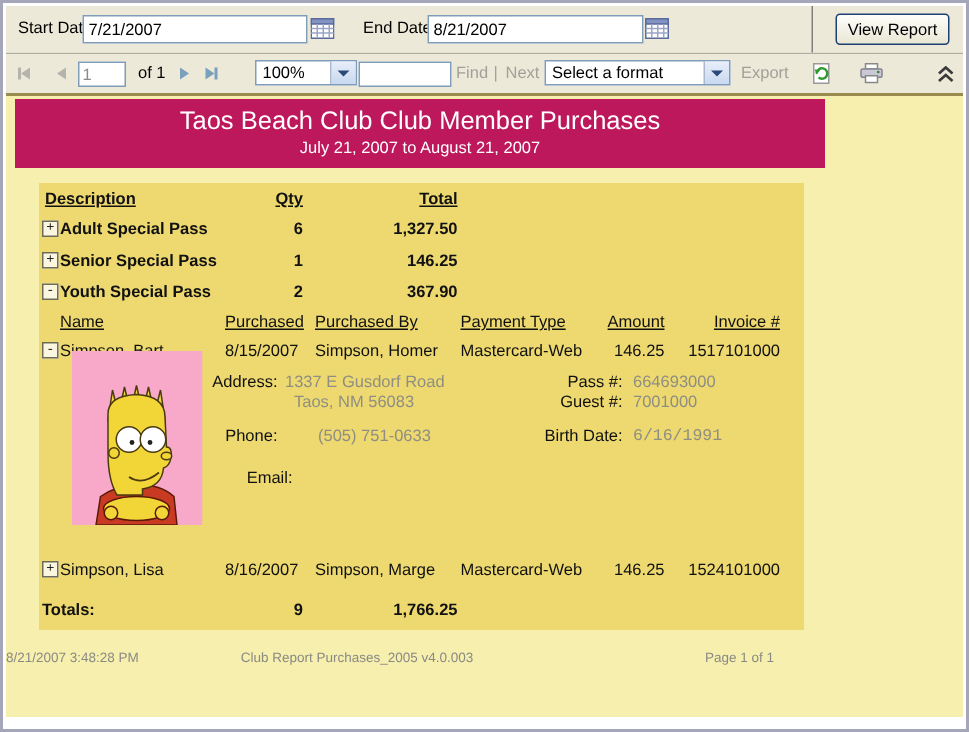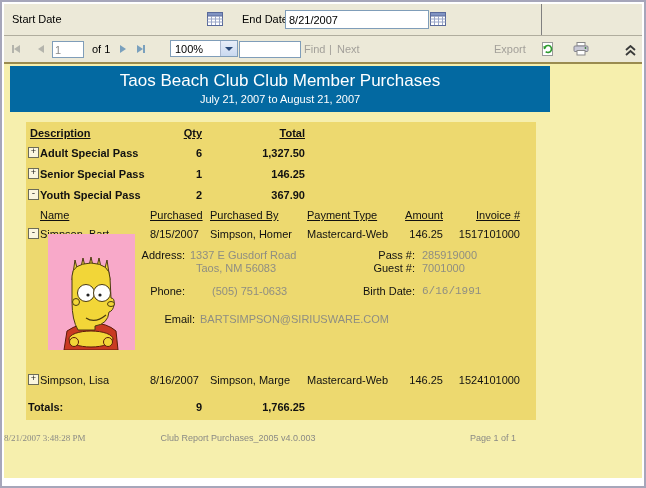--- a/index.html
+++ b/index.html
@@ -35,68 +35,70 @@
   .arrowbtn{position:absolute;right:0;top:0;bottom:0;width:16px;background:linear-gradient(#e8eef9,#c9d9f0);
     border-left:1px solid #aab8d0;}
   .arrowbtn:after{content:"";position:absolute;left:4px;top:6px;width:0;height:0;
     border-left:4px solid transparent;border-right:4px solid transparent;border-top:4px solid #2a4a7a;}
   .findinput{position:absolute;left:235px;top:5px;width:56px;height:13px;border:1px solid #7f9db9;
     background:#fff;font-size:11px;padding:1px 2px;font-family:"Liberation Sans",sans-serif;}
   .tbicon{position:absolute;top:6px;cursor:pointer;}
   
   .gold-line{height:2px;background:#9a8b50;}
   .report{position:relative;height:414px;background:#f6efad;}
-  .band{position:absolute;left:6px;top:2px;width:540px;height:46px;background:#0369a1;text-align:center;}
+  .band{position:absolute;left:6px;top:2px;width:540px;height:46px;background:#be185d;text-align:center;}
   .band .rtitle{margin-top:5px;font-size:17px;color:#fff;}
   .band .rsub{margin-top:2px;font-size:11px;color:#fff;}
   .gtable{position:absolute;left:22px;top:58px;width:510px;height:298px;background:#edd96f;font-size:11px;color:#111;}
   .trow{position:absolute;left:0;width:510px;height:15px;}
   .trow span{position:absolute;top:0;white-space:nowrap;}
   .hdr{font-weight:bold;text-decoration:underline;}
   .uhdr{text-decoration:underline;}
   .b{font-weight:bold;}
   .expicon{position:absolute;top:1px;width:9px;height:9px;background:#fbf6df;border:1px solid #6c6c58;
     font-size:9px;line-height:8px;text-align:center;cursor:pointer;font-family:"Liberation Mono",monospace;color:#222;}
   .c-icon{left:2px;} .c-desc{left:14px;} .c-qty{left:96px;width:80px;text-align:right;}
   .c-total{left:179px;width:100px;text-align:right;}
   .c-name{left:14px;} .c-purch{left:124px;} .c-purchby{left:184px;} .c-pay{left:281px;}
   .c-amt{left:337px;width:80px;text-align:right;} .c-inv{left:394px;width:100px;text-align:right;}
   .photo{position:absolute;left:22px;top:112px;width:87px;height:116px;}
   .fld-label{position:absolute;text-align:right;color:#111;}
   .fld-val{position:absolute;color:#8f8e82;}
   .footer{position:absolute;left:0;top:369px;width:540px;font-size:9px;color:#8a8a85;}
   .footer span{position:absolute;top:0;white-space:nowrap;}
-  .f-left{left:0;font-family:Liberation Serif, serif;}
+  .f-left{left:0;}
   .f-center{left:104px;width:260px;text-align:center;}
   .f-right{left:448px;width:64px;text-align:right;}
 </style>
 </head>
 <body>
 
 <div class="window">
 
   <div class="param-bar">
     <span class="plabel" style="left:8px;">Start Date</span>
+    <input class="pinput" style="left: 51px; width: 142px;" value="7/21/2007">
     <span class="calbtn" style="left:203px;">
       <svg width="16" height="15" viewBox="0 0 16 15">
           <rect x="0.5" y="1.5" width="15" height="13" fill="#fff" stroke="#5a6a9a"></rect>
           <rect x="0.5" y="1.5" width="15" height="3.5" fill="#8093c2" stroke="#5a6a9a"></rect>
           <path d="M0.5 8 H15.5 M0.5 11 H15.5 M4.5 5 V14 M8.5 5 V14 M12.5 5 V14" stroke="#9aa6c8" stroke-width="1" fill="none"></path>
         </svg>
     </span>
     <span class="plabel" style="left:238px;">End Date</span>
     <input class="pinput" style="left: 281px; width: 136px;" value="8/21/2007">
     <span class="calbtn" style="left:426px;">
       <svg width="16" height="15" viewBox="0 0 16 15">
           <rect x="0.5" y="1.5" width="15" height="13" fill="#fff" stroke="#5a6a9a"></rect>
           <rect x="0.5" y="1.5" width="15" height="3.5" fill="#8093c2" stroke="#5a6a9a"></rect>
           <path d="M0.5 8 H15.5 M0.5 11 H15.5 M4.5 5 V14 M8.5 5 V14 M12.5 5 V14" stroke="#9aa6c8" stroke-width="1" fill="none"></path>
         </svg>
     </span>
     <span class="vdivider"></span>
+    <button class="view-report">View Report</button>
   </div>
   <div class="param-sep"></div>
 
   <div class="toolbar">
     <span class="tb pag-disabled" style="left:8px;">
         <span class="pagbar"></span>
         <span class="tri tri-l"></span>
       </span>
     <span class="tb pag-disabled" style="left:34px;">
         <span class="tri tri-l"></span>
@@ -111,20 +113,24 @@
         <span class="pagbar"></span>
       </span>
     <span class="xpselect" style="left:166px;width:68px;">
       <span class="seltext">100%</span>
       <span class="arrowbtn"></span>
     </span>
     <input class="findinput" style="">
     <span class="tb tbgray" style="left:300px;">Find</span>
     <span class="tb tbgray" style="left:325px;">|</span>
     <span class="tb tbgray" style="left:333px;">Next</span>
+    <span class="xpselect" style="left:359px;width:124px;">
+      <span class="seltext">Select a format</span>
+      <span class="arrowbtn"></span>
+    </span>
     <span class="tb tbgray" style="left:490px;">Export</span>
     <span class="tbicon" style="left:537px;">
       <svg width="14" height="14" viewBox="0 0 14 14">
           <rect x="1.5" y="0.5" width="10" height="13" fill="#fff" stroke="#999"></rect>
           <path d="M3.5 7a3.5 3.5 0 1 1 1.2 2.6" stroke="#2e9b2e" stroke-width="1.6" fill="none"></path>
           <polygon points="2.2,4.2 5.8,4.8 3.2,7.6" fill="#2e9b2e"></polygon>
         </svg>
     </span>
     <span class="tbicon" style="left:569px;">
       <svg width="16" height="14" viewBox="0 0 16 14">
@@ -213,23 +219,22 @@
           <circle cx="60" cy="108" r="4.5" fill="#f2d638" stroke="#5a1a0a"></circle>
         </svg>
       </span>
 
       <span class="fld-label" style="left:104px;top:127px;width:55px;">Address:</span>
       <span class="fld-val" style="left:164px;top:127px;">1337 E Gusdorf Road</span>
       <span class="fld-val" style="left:170px;top:140px;">Taos, NM 56083</span>
       <span class="fld-label" style="left:104px;top:163px;width:55px;">Phone:</span>
       <span class="fld-val" style="left:164px;top:163px;margin-left:22px;">(505) 751-0633</span>
       <span class="fld-label" style="left:114px;top:191px;width:55px;">Email:</span>
-      <span class="fld-val" style="left:174px;top:191px;">BARTSIMPSON@SIRIUSWARE.COM</span>
       <span class="fld-label" style="left:319px;top:127px;width:70px;">Pass #:</span>
-      <span class="fld-val" style="left:396px;top:127px;">285919000</span>
+      <span class="fld-val" style="left:396px;top:127px;">664693000</span>
       <span class="fld-label" style="left:319px;top:140px;width:70px;">Guest #:</span>
       <span class="fld-val" style="left:396px;top:140px;">7001000</span>
       <span class="fld-label" style="left:319px;top:163px;width:70px;">Birth Date:</span>
       <span class="fld-val" style="left:396px;top:163px;font-family:Liberation Mono, monospace;">6/16/1991</span>
 
       <div class="trow" style="top:252px;">
         <span class="expicon c-icon">+</span>
         <span class="c-name">Simpson, Lisa</span>
         <span class="c-purch">8/16/2007</span>
         <span class="c-purchby">Simpson, Marge</span>

